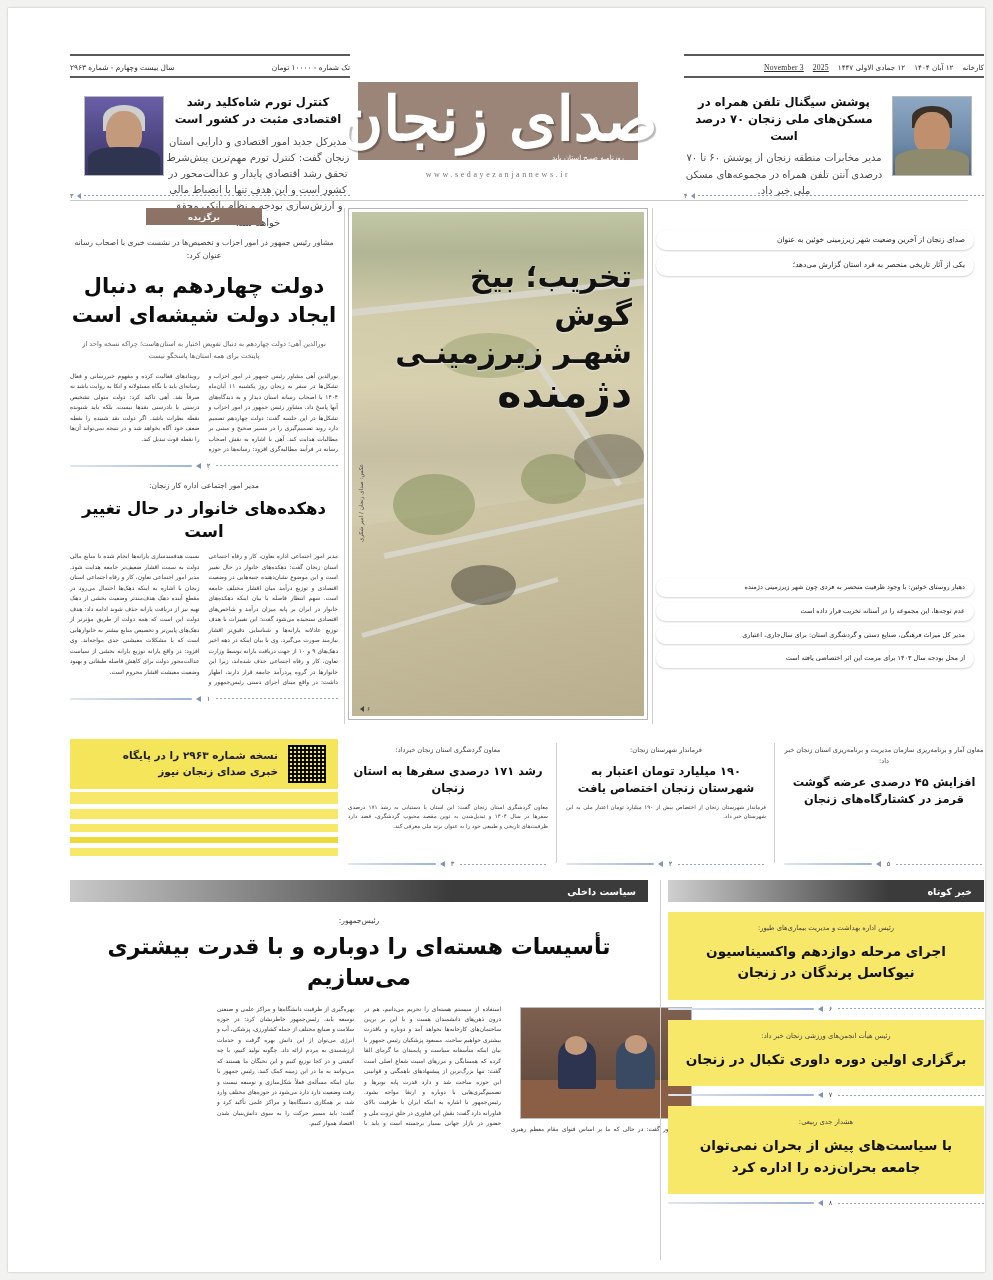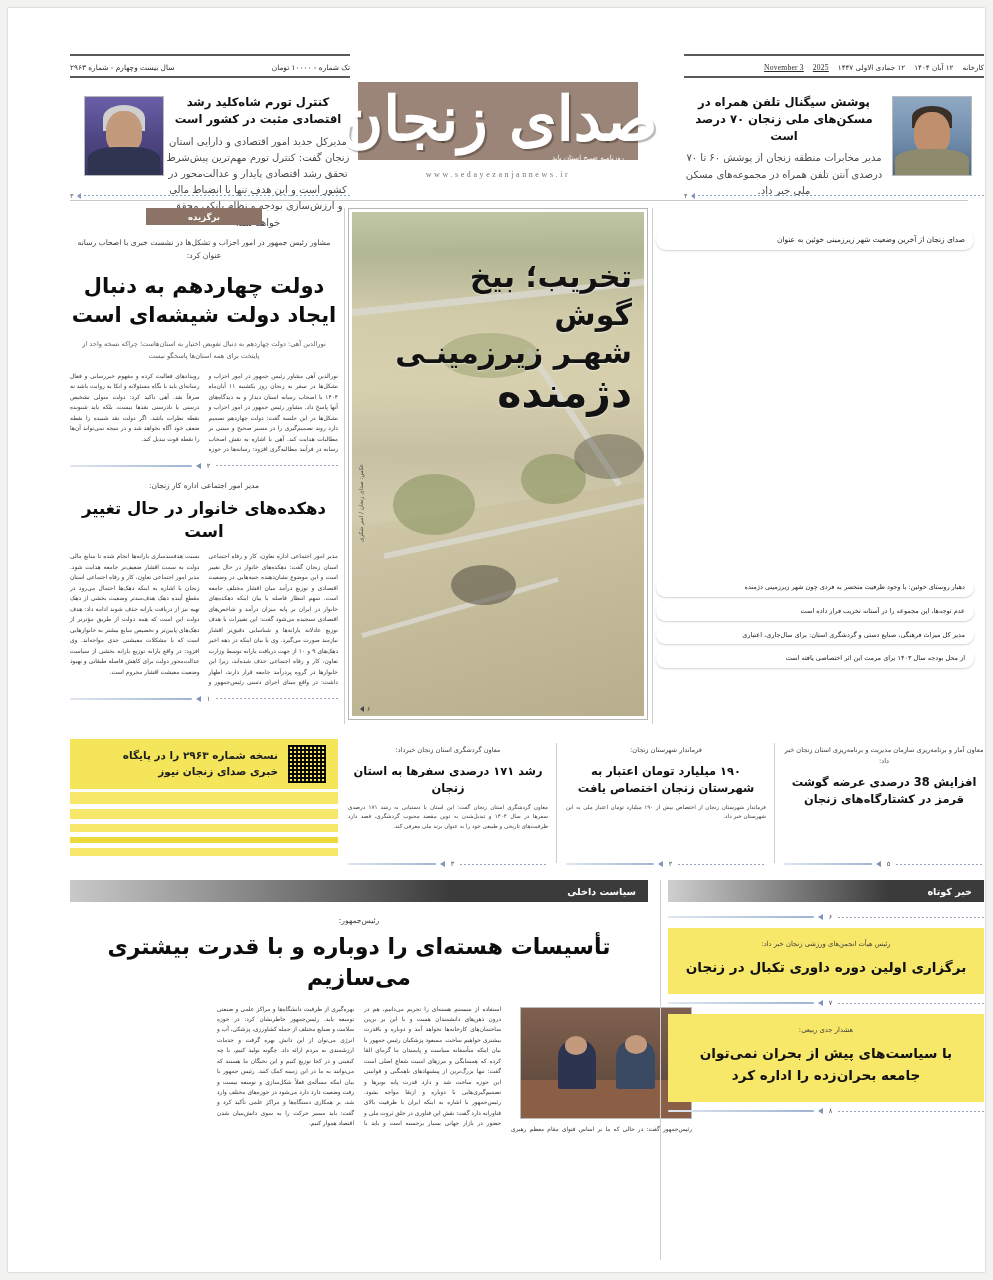--- a/index.html
+++ b/index.html
@@ -304,21 +304,21 @@
       <span class="num">۴</span>
     </div>
   </div>
 
   <div class="hdr-rule"></div>
 
   <div class="col-left">
     <div class="tab-wrap">
       <div class="tab-brown">برگزیده</div>
     </div>
-    <p class="kicker">مشاور رئیس جمهور در امور احزاب و تشکل‌ها در نشست خبری با اصحاب رسانه عنوان کرد:</p>
+    <p class="kicker">مشاور رئیس جمهور در امور احزاب و تخصیص‌ها در نشست خبری با اصحاب رسانه عنوان کرد:</p>
     <h1 class="lead">دولت چهاردهم به دنبال ایجاد دولت شیشه‌ای است</h1>
     <p class="deck">نورالدین آهی: دولت چهاردهم به دنبال تفویض اختیار به استان‌هاست؛ چراکه نسخه واحد از پایتخت برای همه استان‌ها پاسخگو نیست</p>
     <div class="bodytext">نورالدین آهی مشاور رئیس جمهور در امور احزاب و تشکل‌ها در سفر به زنجان روز یکشنبه ۱۱ آبان‌ماه ۱۴۰۴ با اصحاب رسانه استان دیدار و به دیدگاه‌های آنها پاسخ داد. مشاور رئیس جمهور در امور احزاب و تشکل‌ها در این جلسه گفت: دولت چهاردهم تصمیم دارد روند تصمیم‌گیری را در مسیر صحیح و مبتنی بر مطالبات هدایت کند. آهی با اشاره به نقش اصحاب رسانه در فرآیند مطالبه‌گری افزود: رسانه‌ها در حوزه رویدادهای فعالیت کرده و مفهوم خبررسانی و فعال رسانه‌ای باید با نگاه مسئولانه و اتکا به روایت باشد نه صرفاً نقد. آهی تاکید کرد: دولت متولی تشخیص درستی یا نادرستی نقدها نیست، بلکه باید شنونده نقطه نظرات باشد. اگر دولت نقد شنیده را نقطه ضعف خود آگاه بخواهد شد و در نتیجه نمی‌تواند آن‌ها را نقطه قوت تبدیل کند.</div>
     <div class="jumpbar">
       <span class="dotline"></span>
       <span class="n">۲</span>
       <span class="tri"></span>
       <span class="line"></span>
     </div>
 
@@ -375,36 +375,37 @@
         <div class="photo-jump">
           <span class="n">۶</span>
           <span class="tri" style="width:0;height:0;border-top:3px solid transparent;border-bottom:3px solid transparent;border-right:4px solid #444;"></span>
         </div>
       </div>
     </div>
   </div>
 
   <div class="callouts-top">
     <div class="callout">صدای زنجان از آخرین وضعیت شهر زیرزمینی خوئین به عنوان</div>
+    <div class="callout">یکی از آثار تاریخی منحصر به فرد استان گزارش می‌دهد؛</div>
   </div>
 
   <div class="callouts-bot">
     <div class="callout">دهبار روستای خوئین: با وجود ظرفیت منحصر به فردی چون شهر زیرزمینی دژمنده</div>
     <div class="callout">عدم توجه‌ها، این مجموعه را در آستانه تخریب قرار داده است</div>
     <div class="callout">مدیر کل میراث فرهنگی، صنایع دستی و گردشگری استان: برای سال‌جاری، اعتباری</div>
     <div class="callout">از محل بودجه سال ۱۴۰۳ برای مرمت این اثر اختصاصی یافته است</div>
   </div>
 
   <div class="vrule" style="left:336px;top:200px;height:516px;"></div>
   <div class="vrule" style="left:644px;top:200px;height:516px;"></div>
 
   <div class="band">
     <div class="cell c1">
       <p class="kk">معاون آمار و برنامه‌ریزی سازمان مدیریت و برنامه‌ریزی استان زنجان خبر داد:</p>
-      <h4>افزایش 38 درصدی عرضه گوشت قرمز در کشتارگاه‌های زنجان</h4>
+      <h4>افزایش ۴۵ درصدی عرضه گوشت قرمز در کشتارگاه‌های زنجان</h4>
       <p></p>
       <div class="jumpbar">
         <span class="dotline"></span>
         <span class="n">۵</span>
         <span class="tri"></span>
         <span class="line"></span>
       </div>
     </div>
     <div class="vdiv" style="right:209px;"></div>
 
@@ -452,20 +453,24 @@
       <span>رئیس‌جمهور گفت: در حالی که ما بر اساس فتوای مقام معظم رهبری استفاده از سیستم هسته‌ای را تحریم می‌دانیم، هم در درون ذهن‌های دانشمندان هست و با این بر بن‌بن ساختمان‌های کارخانه‌ها نخواهد آمد و دوباره و باقدرت بیشتری خواهیم ساخت. مسعود پزشکیان رئیس جمهور با بیان اینکه متأسفانه سیاست و پایمندان ما گرمای القا کرده که همسایگی و مرزهای امنیت شعاع اصلی است گفت: تنها بزرگ‌ترین از پیشنهادهای ناهمگنی و قوانینی این حوزه ساخت شد و دارد قدرت پایه نوبرها و تصمیم‌گیری‌هایی با دوباره و ارتقا مواجه بشود. رئیس‌جمهور با اشاره به اینکه ایران با ظرفیت بالای فناورانه دارد گفت: نقش این فناوری در خلق ثروت ملی و حضور در بازار جهانی بسیار برجسته است و باید با بهره‌گیری از ظرفیت دانشگاه‌ها و مراکز علمی و صنعتی توسعه یابد. رئیس‌جمهور خاطرنشان کرد: در حوزه سلامت و صنایع مختلف از جمله کشاورزی، پزشکی، آب و انرژی می‌توان از این دانش بهره گرفت و خدمات ارزشمندی به مردم ارائه داد. چگونه تولید کنیم، با چه کیفیتی و در کجا توزیع کنیم و این نخبگان ما هستند که می‌توانند به ما در این زمینه کمک کنند. رئیس جمهور با بیان اینکه مسأله‌ی فعلاً شکل‌سازی و توسعه نیست و رفت وضعیت دارد دارد می‌شود در حوزه‌های مختلف وارد شد، بر همکاری دستگاه‌ها و مراکز علمی تأکید کرد و گفت: باید مسیر حرکت را به سوی دانش‌بنیان شدن اقتصاد هموار کنیم.</span>
     </div>
   </div>
 
   <div class="bot-right">
     <div class="sec-bar dark2">
       <span>خبر کوتاه</span>
     </div>
 
     <div class="nb-wrap" style="margin-top:10px;">
+      <div class="newsbox">
+        <p class="kk">رئیس اداره بهداشت و مدیریت بیماری‌های طیور:</p>
+        <h4>اجرای مرحله دوازدهم واکسیناسیون نیوکاسل پرندگان در زنجان</h4>
+      </div>
       <div class="jumpbar">
         <span class="dotline"></span>
         <span class="n">۶</span>
         <span class="tri"></span>
         <span class="line"></span>
       </div>
     </div>
 
     <div class="nb-wrap">
       <div class="newsbox">

